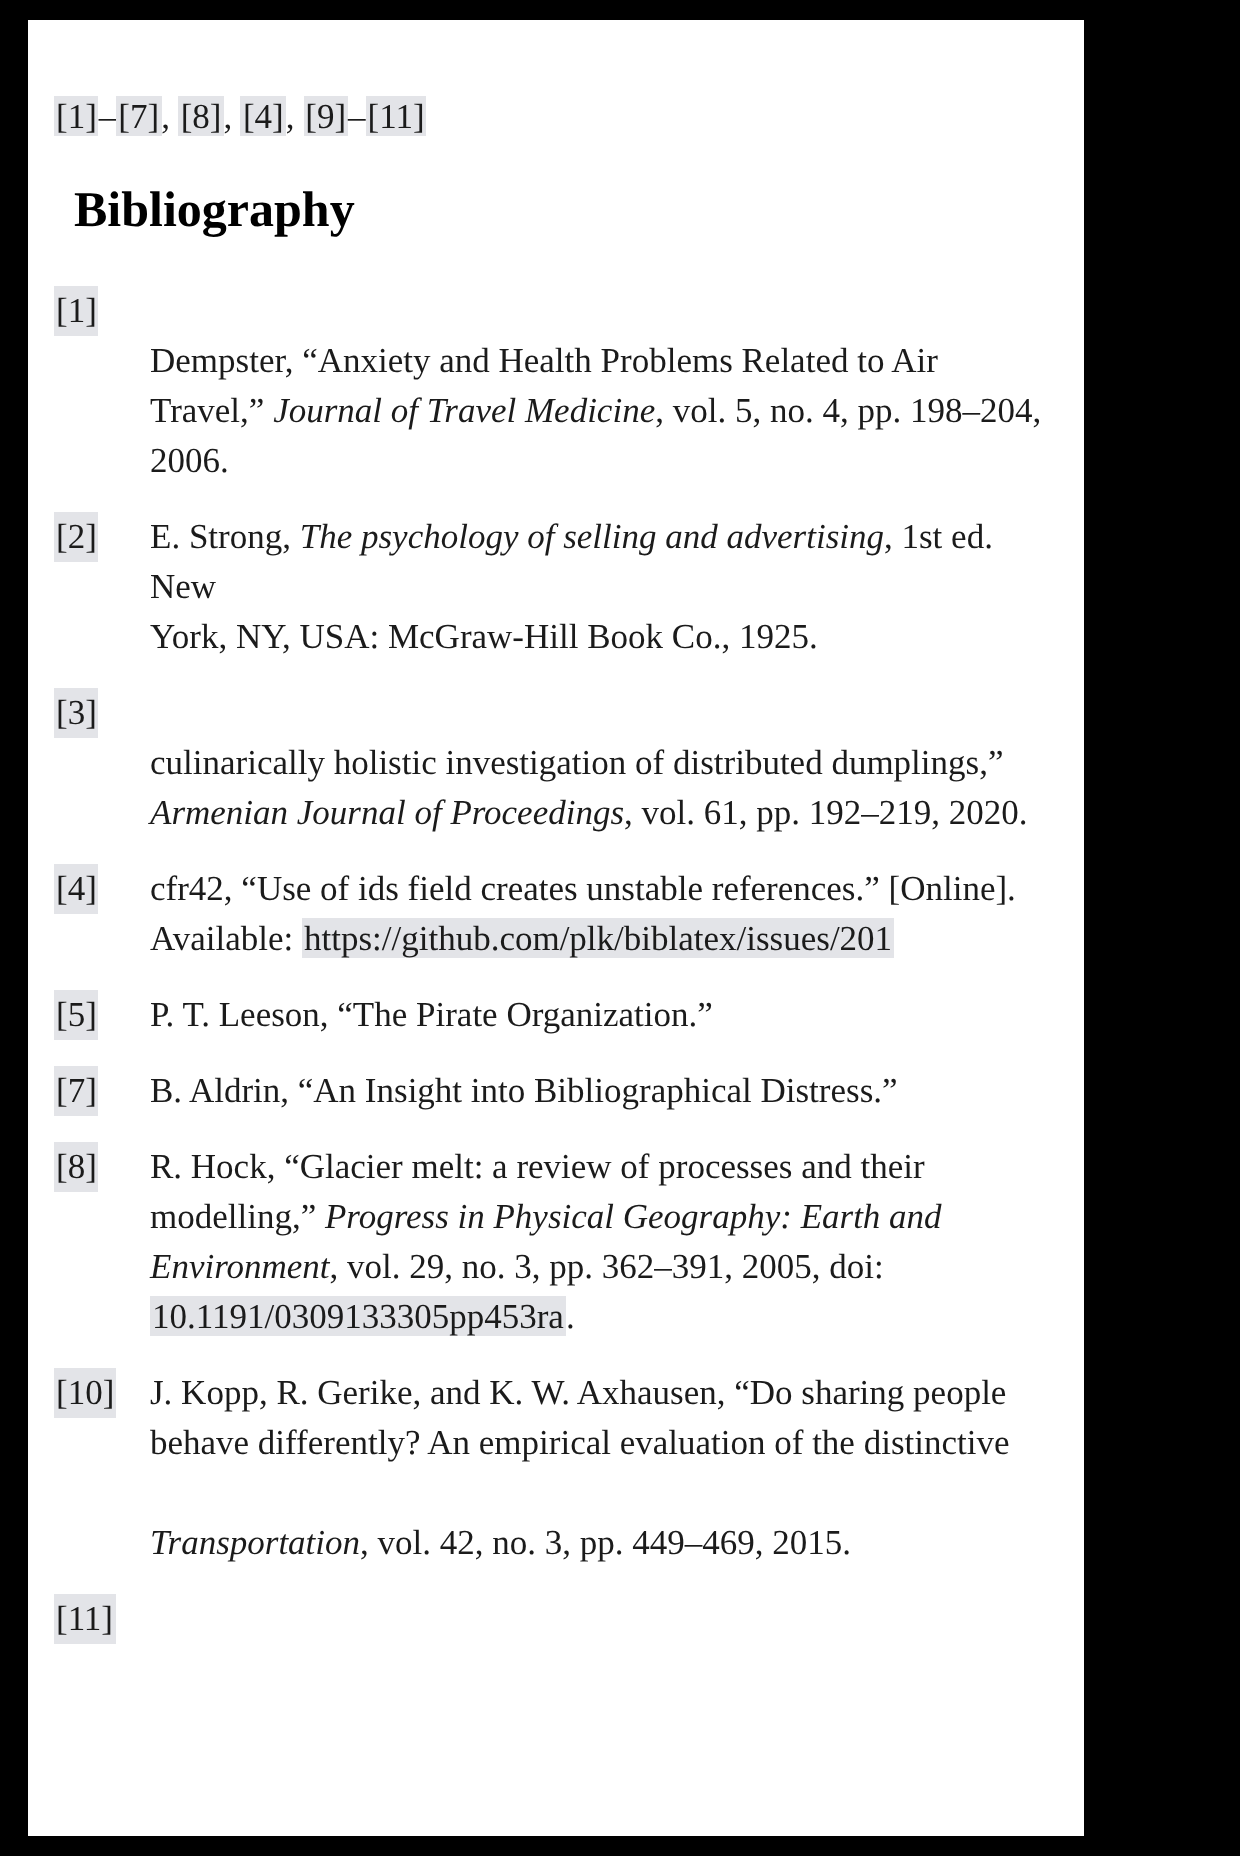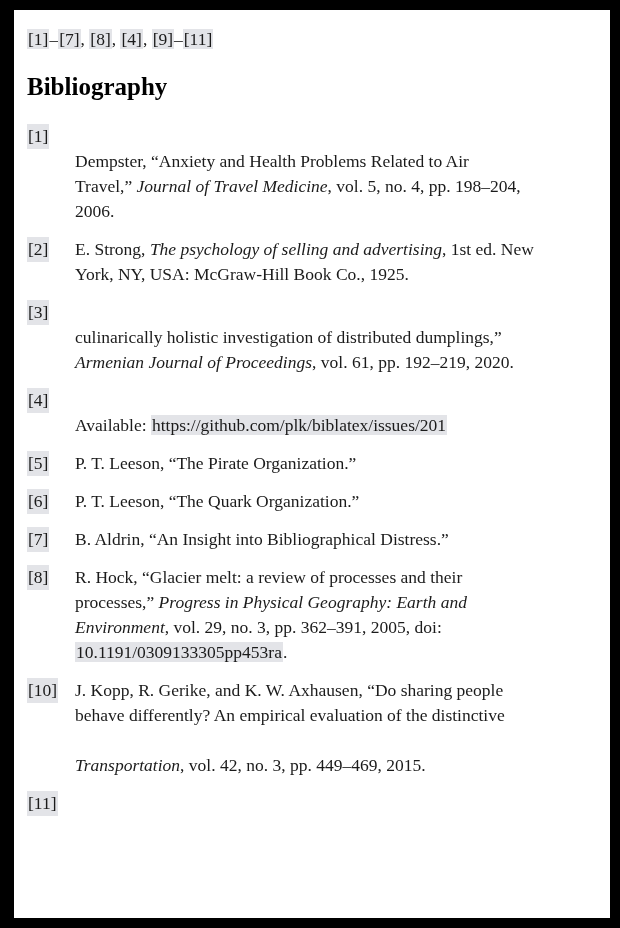--- a/index.html
+++ b/index.html
@@ -12,32 +12,32 @@
   html,body{ margin:0; padding:0; }
   body{
     width:620px; height:928px;
     background:var(--frame);
     position:relative;
     font-family:"Liberation Serif","DejaVu Serif",serif;
     overflow:hidden;
   }
   .paper{
     position:absolute; left:14px; top:10px;
-    width:596px; height:908px;
+    width:528px; height:908px;
     background:var(--paper);
     color:var(--ink);
-    padding:17px 15px 0 13px;
+    padding:36px 15px 0 13px;
   }
   .cite-line{
     margin:0 0 18px 0;
     font-size:17.5px; line-height:25px;
     color:var(--ink);
   }
   h1{
-    margin:0 0 21px 0;
+    margin:0 0 21px 10px;
     font-size:25px; line-height:33px;
     font-weight:700; color:#000000;
   }
   ol{ list-style:none; margin:0; padding:0; }
   li{
     position:relative;
     padding-left:48px;
     margin:0 0 13px 0;
     font-size:17.5px; line-height:25px;
     max-width:568px;
@@ -53,22 +53,22 @@
 </head>
 <body>
 
 <div class="paper">
   <p class="cite-line"><span class="hl">[1]</span><span>–</span><span class="hl">[7]</span><span>, </span><span class="hl">[8]</span><span>, </span><span class="hl">[4]</span><span>, </span><span class="hl">[9]</span><span>–</span><span class="hl">[11]</span></p>
   <h1>Bibliography</h1>
   <ol>
       <li><span class="ref-label">[1]</span><span><br><span>Dempster, “Anxiety and Health Problems Related to Air</span><br><span>Travel,” </span><span class="it">Journal of Travel Medicine</span><span>, vol. 5, no. 4, pp. 198–204,</span><br><span>2006.</span></span></li>
       <li><span class="ref-label">[2]</span><span><span>E. Strong, </span><span class="it">The psychology of selling and advertising</span><span>, 1st ed. New</span><br><span>York, NY, USA: McGraw-Hill Book Co., 1925.</span></span></li>
       <li><span class="ref-label">[3]</span><span><br><span>culinarically holistic investigation of distributed dumplings,”</span><br><span class="it">Armenian Journal of Proceedings</span><span>, vol. 61, pp. 192–219, 2020.</span></span></li>
-      <li><span class="ref-label">[4]</span><span><br><span>Available: </span><span class="hl">https://github.com/plk/biblatex/issues/201</span></span></li>
+      <li><span class="ref-label">[4]</span><span><span>cfr42, “Use of ids field creates unstable references.” [Online].</span><br><span>Available: </span><span class="hl">https://github.com/plk/biblatex/issues/201</span></span></li>
       <li><span class="ref-label">[5]</span><span><span>P. T. Leeson, “The Pirate Organization.”</span></span></li>
-      <li><span class="ref-label">[6]</span><span><span>P. T. Leeson, “The Quark Organization.”</span></span></li>
+      <li><span class="ref-label">[6]</span></li>
       <li><span class="ref-label">[7]</span><span><span>B. Aldrin, “An Insight into Bibliographical Distress.”</span></span></li>
-      <li><span class="ref-label">[8]</span><span><span>R. Hock, “Glacier melt: a review of processes and their</span><br><span>processes,” </span><span class="it">Progress in Physical Geography: Earth and</span><br><span class="it">Environment</span><span>, vol. 29, no. 3, pp. 362–391, 2005, doi:</span><br><span class="hl">10.1191/0309133305pp453ra</span><span>.</span></span></li>
+      <li><span class="ref-label">[8]</span><span><span>R. Hock, “Glacier melt: a review of processes and their</span><br><span>modelling,” </span><span class="it">Progress in Physical Geography: Earth and</span><br><span class="it">Environment</span><span>, vol. 29, no. 3, pp. 362–391, 2005, doi:</span><br><span class="hl">10.1191/0309133305pp453ra</span><span>.</span></span></li>
       <li><span class="ref-label">[9]</span></li>
       <li><span class="ref-label">[10]</span><span><span>J. Kopp, R. Gerike, and K. W. Axhausen, “Do sharing people</span><br><span>behave differently? An empirical evaluation of the distinctive</span><br><br><span class="it">Transportation</span><span>, vol. 42, no. 3, pp. 449–469, 2015.</span></span></li>
       <li><span class="ref-label">[11]</span></li>
     </ol>
 </div>
 
 </body></html>

